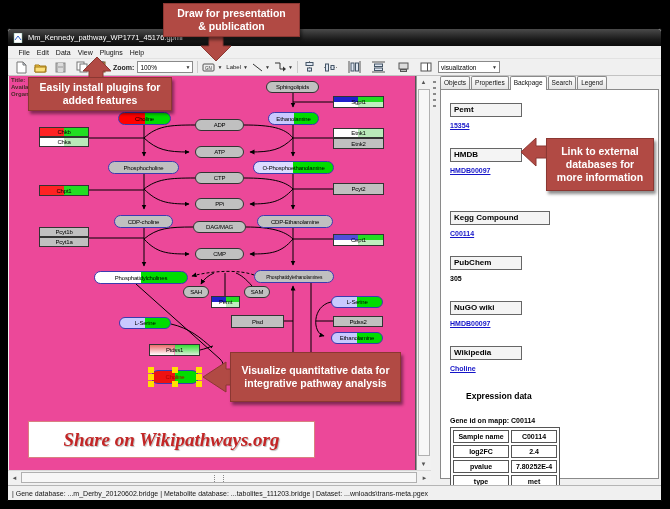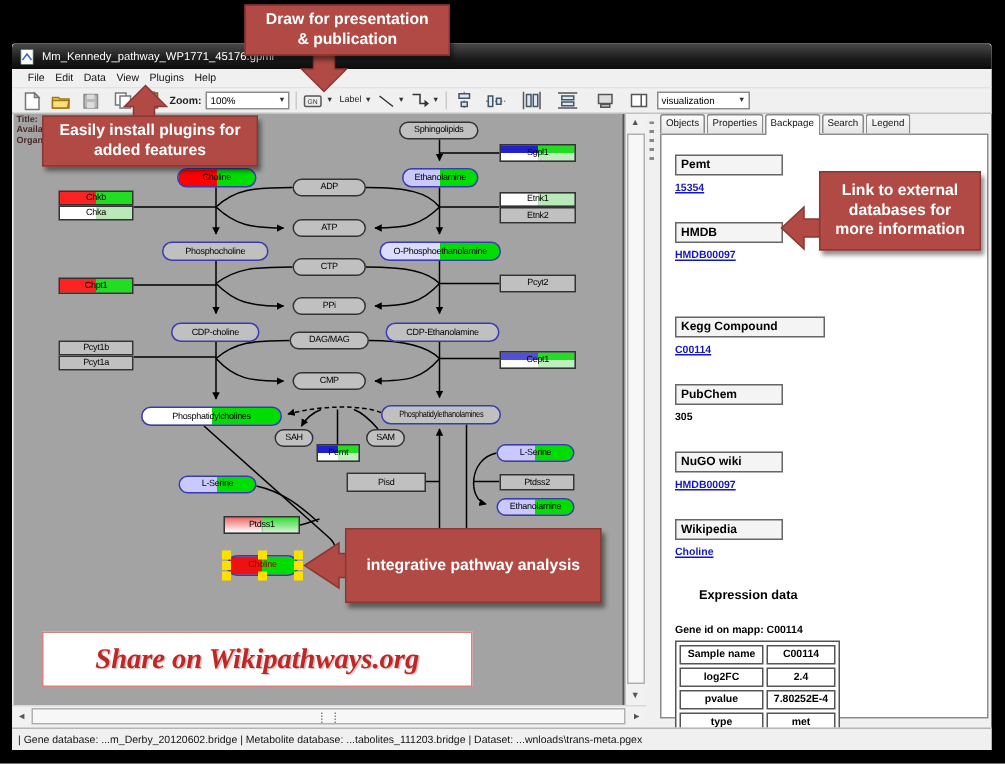--- a/index.html
+++ b/index.html
@@ -11,21 +11,21 @@
   #menubar { height:13px; background:#f0f0f0; display:flex; align-items:center; padding-left:7px; border-bottom:1px solid #e2e2e2; }
   .menu-item { font-size:7px; color:#111; padding:0 3.5px; }
   #toolbar { height:17px; background:#f0f0f0; border-bottom:1px solid #c2c2c2; display:flex; align-items:center; position:relative; }
   .tbtn { display:flex; align-items:center; justify-content:center; height:15px; }
   .tsep { width:1px; height:12px; background:#cbcbcb; margin:0 4px; }
   .zoom-label { font-size:7px; font-weight:bold; color:#222; margin:0 3px 0 7px; }
   .combo { background:#fff; border:1px solid #8a8a8a; height:12px; display:flex; align-items:center; justify-content:space-between; font-size:6.5px; padding:0 2px; }
   .combo .arr { font-size:5px; color:#333; }
   .dd-arr { font-size:5px; color:#333; margin-left:2px; }
   #main { position:absolute; top:47px; bottom:15px; left:0; right:0; }
-  #canvas { position:absolute; left:1px; top:0px; width:407px; height:394px; background:#a3a3a3; border-right:1px solid #555; overflow:hidden; }
+  #canvas { position:absolute; left:1px; top:0px; width:407px; height:394px; background:#ec4899; border-right:1px solid #555; overflow:hidden; }
   #pathinfo { position:absolute; left:2px; top:1px; font-size:6px; font-weight:bold; color:#4a2a2a; line-height:7px; white-space:nowrap; }
   .node { position:absolute; display:flex; align-items:center; justify-content:center; font-size:6px; letter-spacing:-0.2px; color:#000; border:1px solid #333; white-space:nowrap; }
   .handle { position:absolute; width:6px; height:6px; background:#ffe100; }
   #edges { position:absolute; left:0; top:0; }
   #vscroll { position:absolute; left:408px; top:0; width:15px; height:394px; background:#f1f1f1; border-left:1px solid #999; }
   #vthumb { position:absolute; left:1px; top:13px; width:12px; height:367px; background:#f7f7f7; border:1px solid #b0b0b0; }
   #hscroll { position:absolute; left:0px; top:394px; width:423px; height:14px; background:#f1f1f1; border-top:1px solid #d9d9d9; }
   #hthumb { position:absolute; left:13px; top:1px; width:396px; height:11px; background:#f7f7f7; border:1px solid #b0b0b0; }
   .scroll-arrow { position:absolute; font-size:6px; color:#555; width:13px; height:12px; display:flex; align-items:center; justify-content:center; }
   .grip-dots { position:absolute; left:50%; top:2px; width:10px; height:7px; border-left:1px dotted #888; border-right:1px dotted #888; margin-left:-5px; }
@@ -430,20 +430,21 @@
 </svg>
 
 <div class="callout" id="co-draw" style="left:163px;top:3px;width:137px;height:34px">
   <div>Draw for presentation</div>
     <div>&amp; publication</div>
 </div>
 <div class="callout" id="co-plugins" style="left:28px;top:77px;width:144px;height:34px">
   <div>Easily install plugins for</div>
     <div>added features</div>
 </div>
-<div class="callout" id="co-link" style="left:546px;top:114px;width:108px;height:53px">
+<div class="callout" id="co-link" style="left:546px;top:138px;width:108px;height:53px">
   <div>Link  to external</div>
     <div>databases  for</div>
     <div>more information</div>
 </div>
 <div class="callout" id="co-visualize" style="left:230px;top:352px;width:171px;height:50px">
+  <div>Visualize quantitative data  for</div>
     <div>integrative pathway analysis</div>
 </div>
 
 </body></html>

